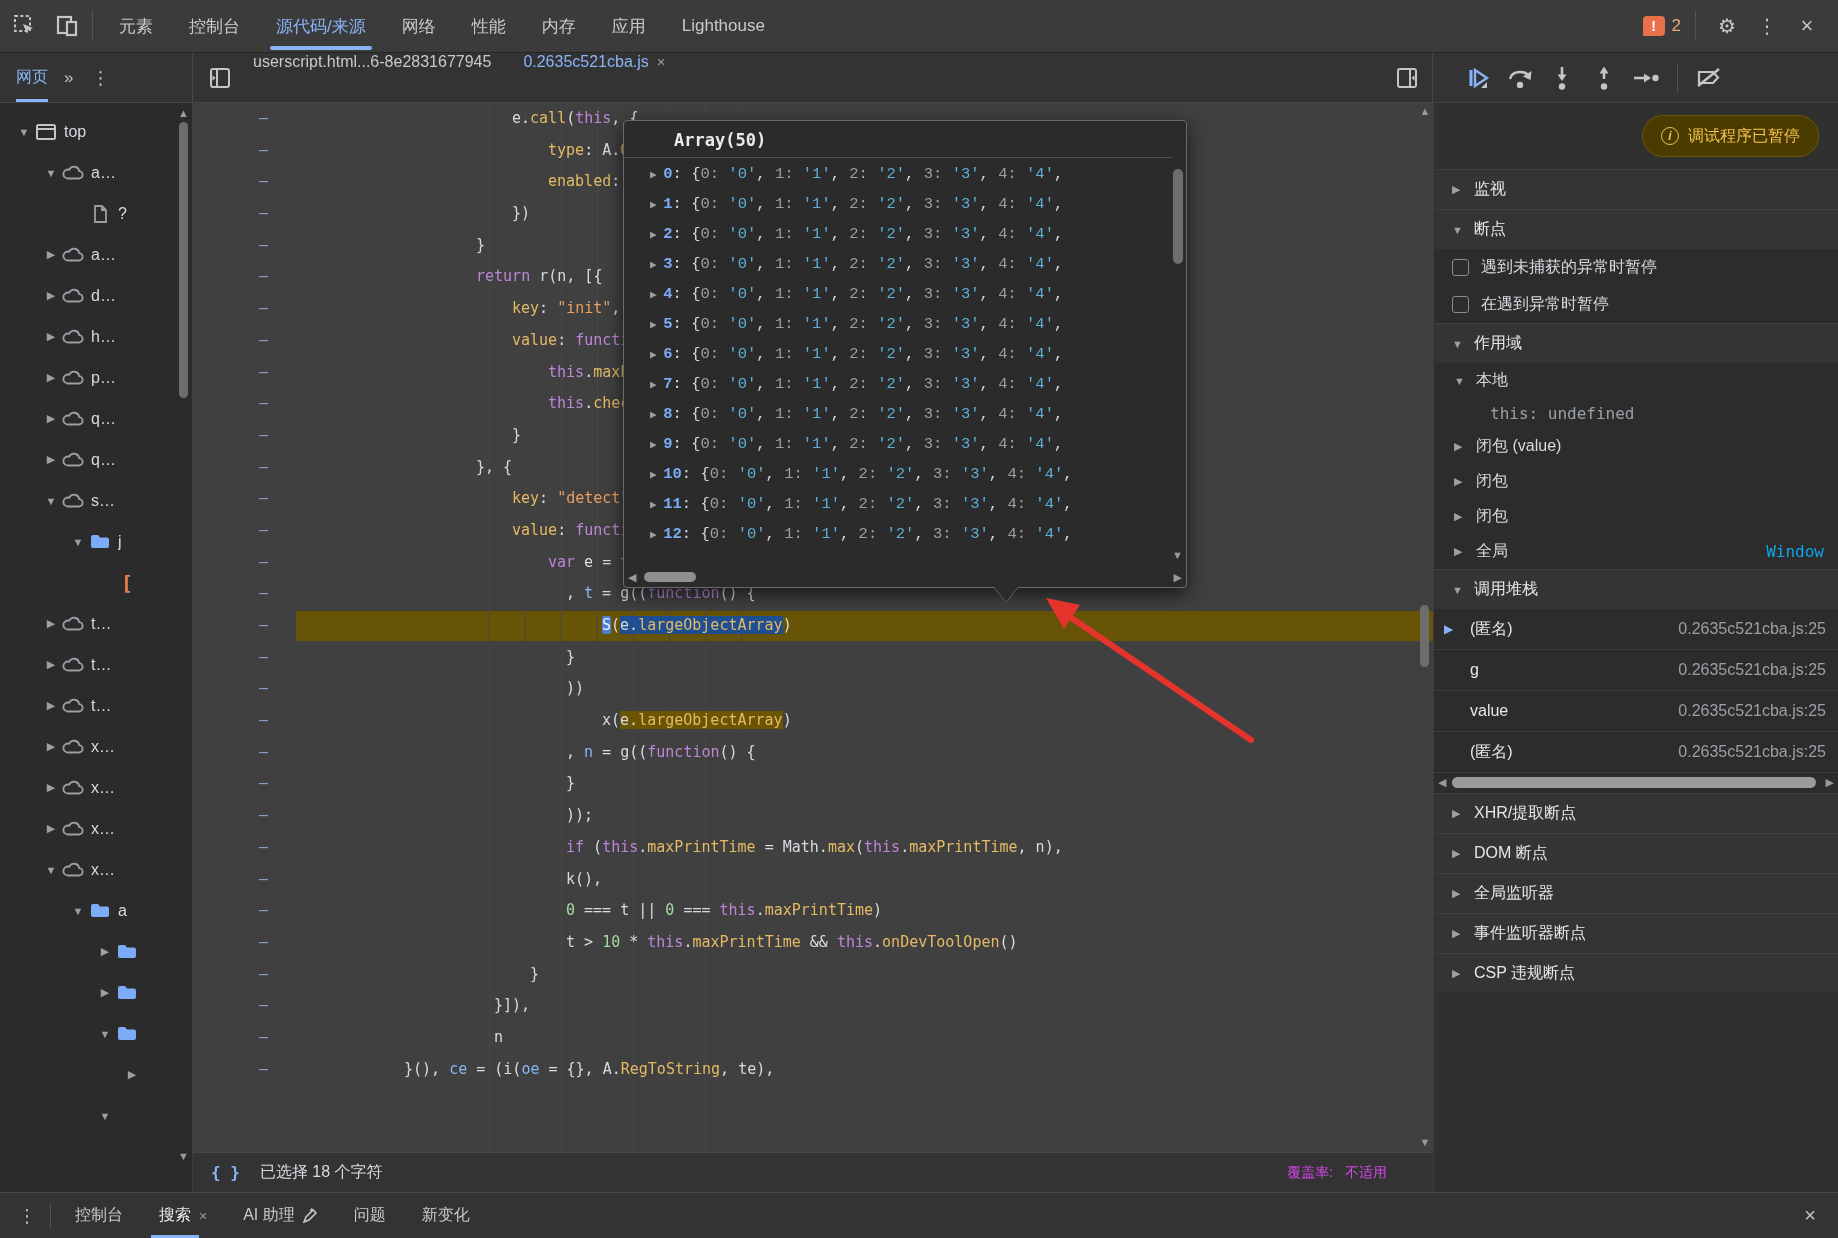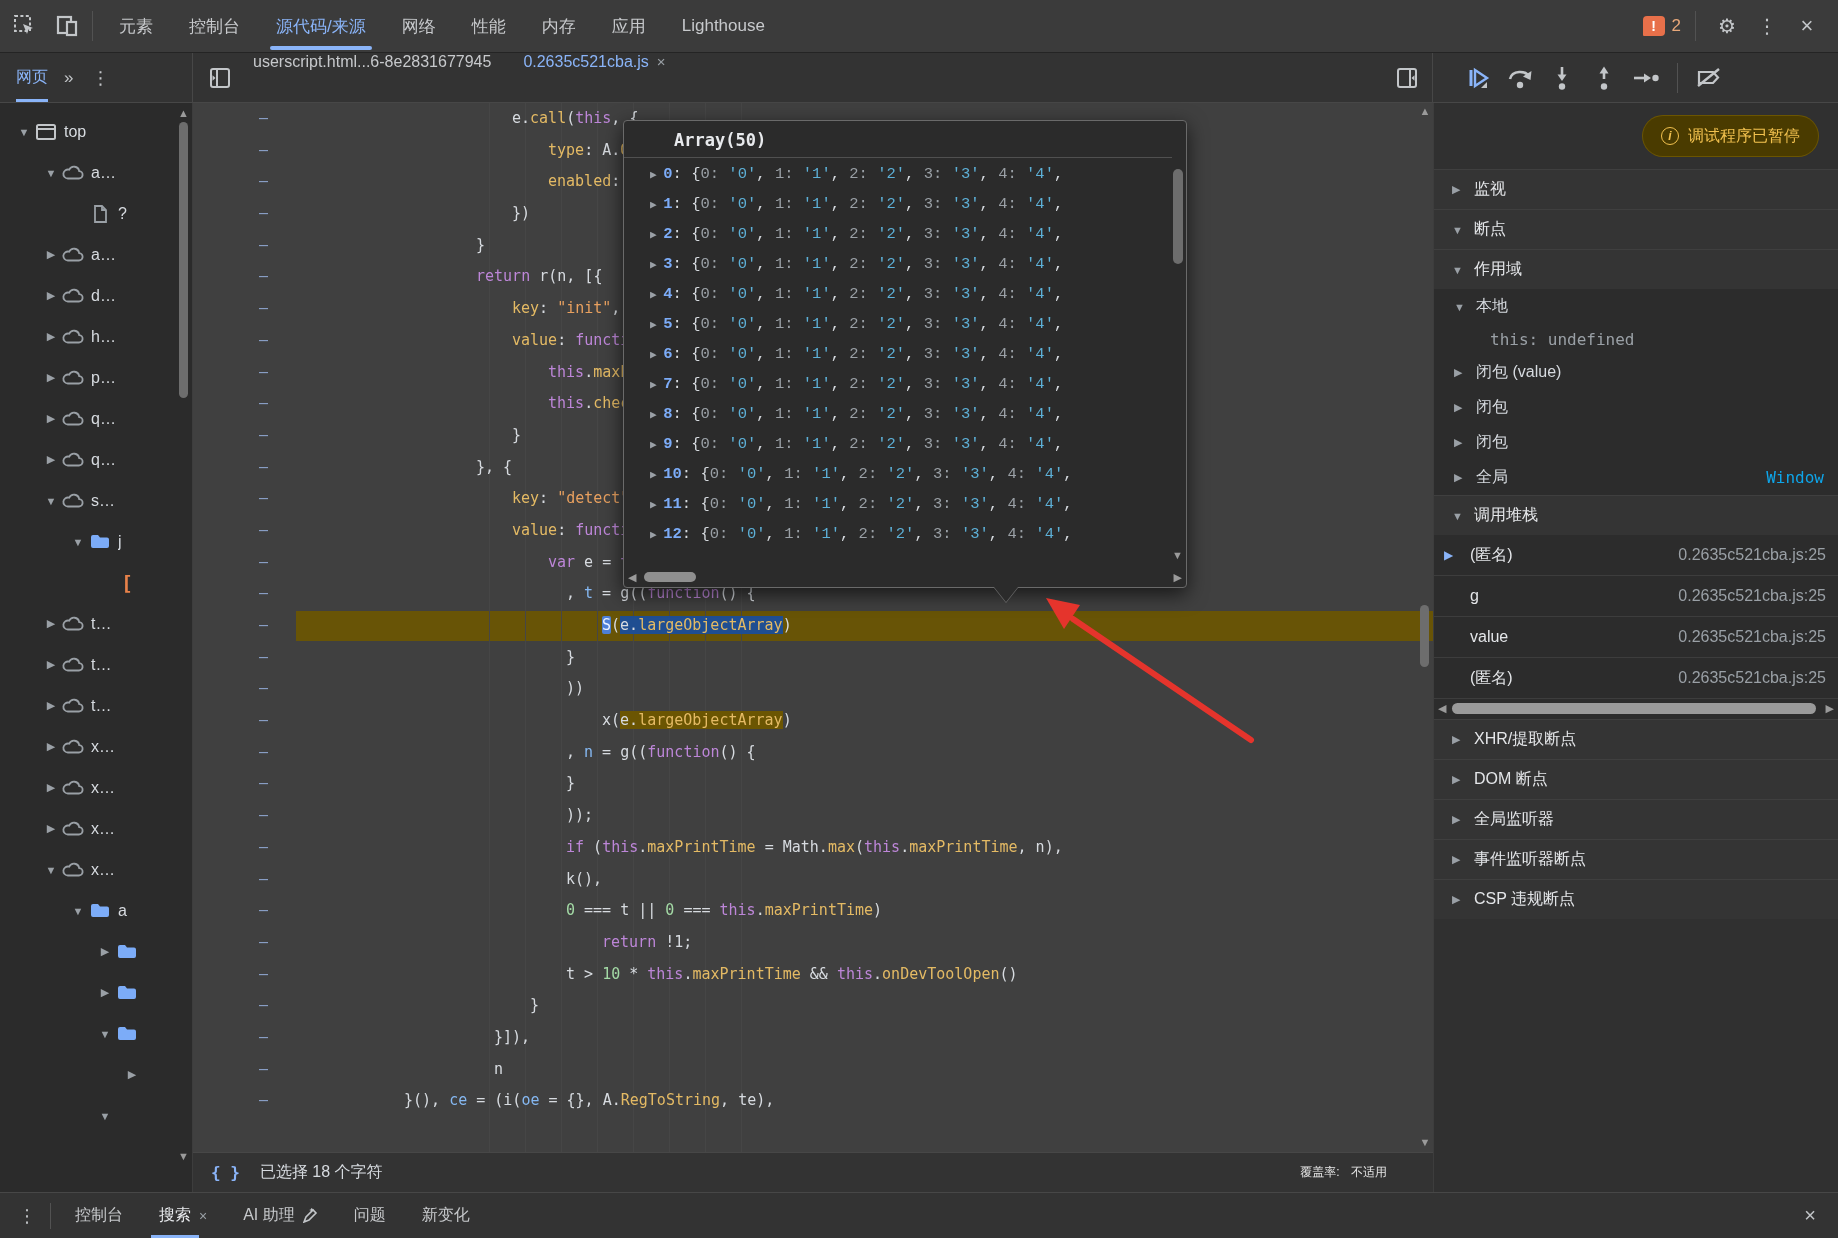--- a/index.html
+++ b/index.html
@@ -76,21 +76,21 @@
   .mh { background:#6b5502; }
   
   #ed-scroll { position:absolute; right:1px; top:2px; width:14px; height:1045px; }
 
   
   #statusbar { position:absolute; left:193px; top:1152px; width:1240px; height:40px; background:#333333;
     border-top:1px solid #474747; display:flex; align-items:center; }
   #pp-icon { color:#8ab4f8; font-family:"DejaVu Sans Mono",monospace; font-size:16px; font-weight:bold;
     margin-left:18px; cursor:pointer; }
   #sel-chars { color:#d7dbe0; font-size:16px; margin-left:20px; }
-  #coverage { margin-left:auto; margin-right:46px; font-size:12px; color:#e5e5e5; cursor:pointer; }
+  #coverage { margin-left:auto; margin-right:46px; font-size:14px; color:#d946ef; cursor:pointer; }
 
   
   #rightpanel { position:absolute; left:1433px; top:103px; width:405px; height:1089px; background:#303030;
     border-left:1px solid #3d3d3d; overflow:hidden; }
   #paused-badge { position:absolute; right:20px; top:13px; height:40px; background:#4a3b00;
     border-radius:20px; display:flex; align-items:center; gap:9px; padding:0 18px; color:#f2c14e;
     font-size:16px; box-shadow:0 0 0 1px #6b5500; }
   #paused-i { width:18px; height:18px; border:1.6px solid #f2c14e; border-radius:50%; font-size:12px;
     display:flex; align-items:center; justify-content:center; font-style:italic; font-weight:bold; }
   .rp-header { height:40px; display:flex; align-items:center; gap:10px; padding-left:18px;
@@ -508,21 +508,20 @@
       <div class="line exec"><span class="gut">–</span><span class="seg code-ind" style="width: 306px;"></span><span class="seg cs">S</span><span class="seg pl">(</span><span class="seg se pl">e.</span><span class="seg se fn">largeObjectArray</span><span class="seg pl">)</span></div>
       <div class="line"><span class="gut">–</span><span class="seg code-ind" style="width: 270px;"></span><span class="seg pl">}</span></div>
       <div class="line"><span class="gut">–</span><span class="seg code-ind" style="width: 270px;"></span><span class="seg pl">))</span></div>
       <div class="line"><span class="gut">–</span><span class="seg code-ind" style="width: 306px;"></span><span class="seg pl">x(</span><span class="seg mh pl">e.</span><span class="seg mh fn">largeObjectArray</span><span class="seg pl">)</span></div>
       <div class="line"><span class="gut">–</span><span class="seg code-ind" style="width: 270px;"></span><span class="seg pl">, </span><span class="seg vd">n</span><span class="seg pl"> = g((</span><span class="seg kw">function</span><span class="seg pl">() {</span></div>
       <div class="line"><span class="gut">–</span><span class="seg code-ind" style="width: 270px;"></span><span class="seg pl">}</span></div>
       <div class="line"><span class="gut">–</span><span class="seg code-ind" style="width: 270px;"></span><span class="seg pl">));</span></div>
       <div class="line"><span class="gut">–</span><span class="seg code-ind" style="width: 270px;"></span><span class="seg kw">if</span><span class="seg pl"> (</span><span class="seg kw">this</span><span class="seg pl">.</span><span class="seg fn">maxPrintTime</span><span class="seg pl"> = Math.</span><span class="seg fn">max</span><span class="seg pl">(</span><span class="seg kw">this</span><span class="seg pl">.</span><span class="seg fn">maxPrintTime</span><span class="seg pl">, n),</span></div>
       <div class="line"><span class="gut">–</span><span class="seg code-ind" style="width: 270px;"></span><span class="seg pl">k(),</span></div>
       <div class="line"><span class="gut">–</span><span class="seg code-ind" style="width: 270px;"></span><span class="seg num">0</span><span class="seg pl"> === t || </span><span class="seg num">0</span><span class="seg pl"> === </span><span class="seg kw">this</span><span class="seg pl">.</span><span class="seg fn">maxPrintTime</span><span class="seg pl">)</span></div>
-      <div class="line"><span class="gut">–</span><span class="seg code-ind" style="width: 306px;"></span><span class="seg kw">return</span><span class="seg pl"> !1;</span></div>
       <div class="line"><span class="gut">–</span><span class="seg code-ind" style="width: 270px;"></span><span class="seg pl">t &gt; </span><span class="seg num">10</span><span class="seg pl"> * </span><span class="seg kw">this</span><span class="seg pl">.</span><span class="seg fn">maxPrintTime</span><span class="seg pl"> &amp;&amp; </span><span class="seg kw">this</span><span class="seg pl">.</span><span class="seg fn">onDevToolOpen</span><span class="seg pl">()</span></div>
       <div class="line"><span class="gut">–</span><span class="seg code-ind" style="width: 234px;"></span><span class="seg pl">}</span></div>
       <div class="line"><span class="gut">–</span><span class="seg code-ind" style="width: 198px;"></span><span class="seg pl">}]),</span></div>
       <div class="line"><span class="gut">–</span><span class="seg code-ind" style="width: 198px;"></span><span class="seg pl">n</span></div>
       <div class="line"><span class="gut">–</span><span class="seg code-ind" style="width: 108px;"></span><span class="seg pl">}(), </span><span class="seg vd">ce</span><span class="seg pl"> = (i(</span><span class="seg vd">oe</span><span class="seg pl"> = {}, A.</span><span class="seg fn">RegToString</span><span class="seg pl">, te),</span></div>
     </div>
   <div id="guides"></div>
   <div id="ed-scroll">
     <div class="sb-arrow">▲</div>
     <div class="sb-thumb" style="height:62px;position:absolute;top:497px;left:2px;"></div>
@@ -546,20 +545,30 @@
       <span>调试程序已暂停</span>
     </div>
   </div>
   <div class="rp-header">
     <span class="tri">▶</span>
       <span>监视</span>
   </div>
   <div class="rp-header">
     <span class="tri">▼</span>
       <span>断点</span>
+  </div>
+  <div class="rp-body">
+    <div class="cb-row">
+      <span class="cb"></span>
+      <span>遇到未捕获的异常时暂停</span>
+    </div>
+    <div class="cb-row">
+      <span class="cb"></span>
+      <span>在遇到异常时暂停</span>
+    </div>
   </div>
   <div class="rp-header">
     <span class="tri">▼</span>
       <span>作用域</span>
   </div>
   <div class="rp-body">
     <div class="scope-row">
       <span class="tri">▼</span>
         <span>本地</span>
     </div>

